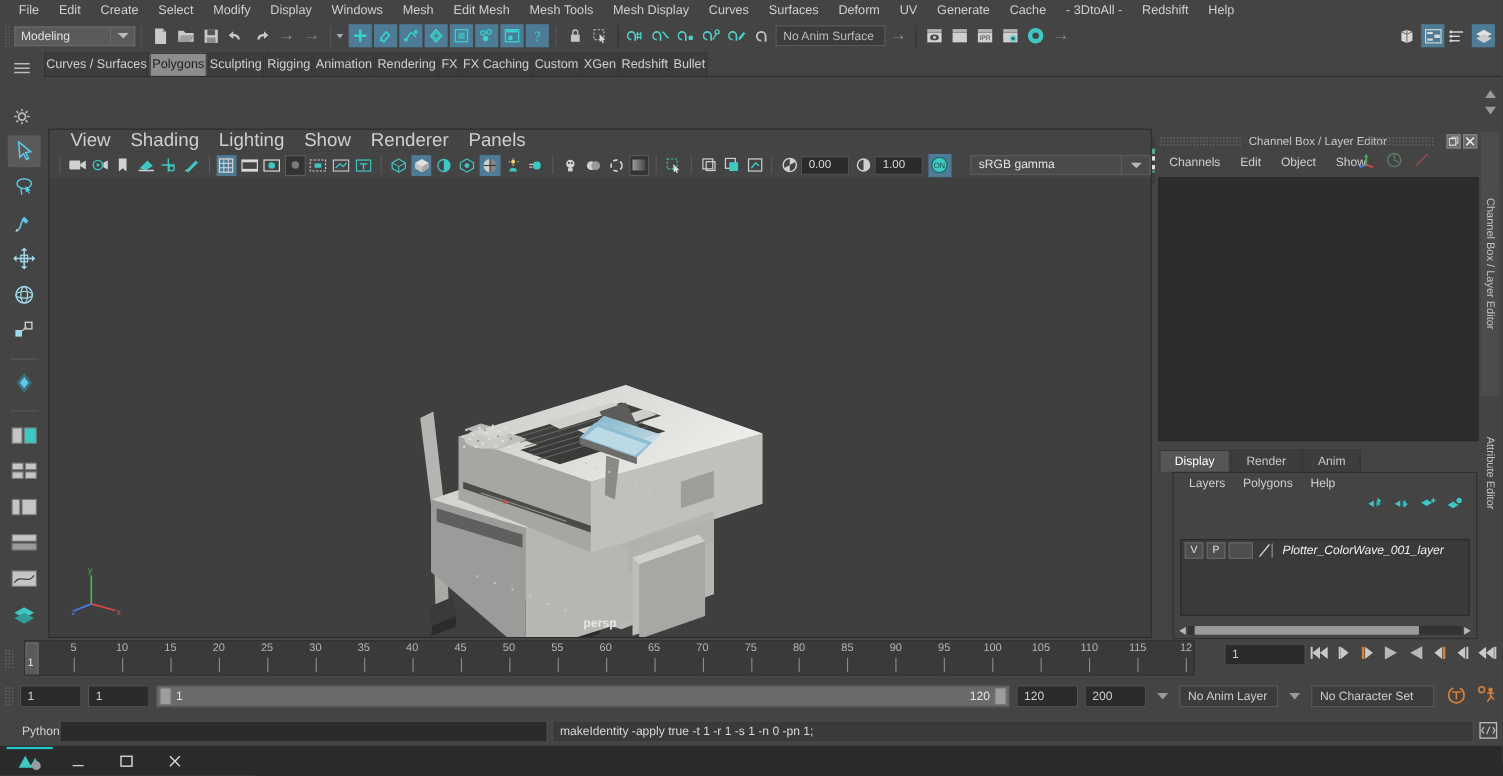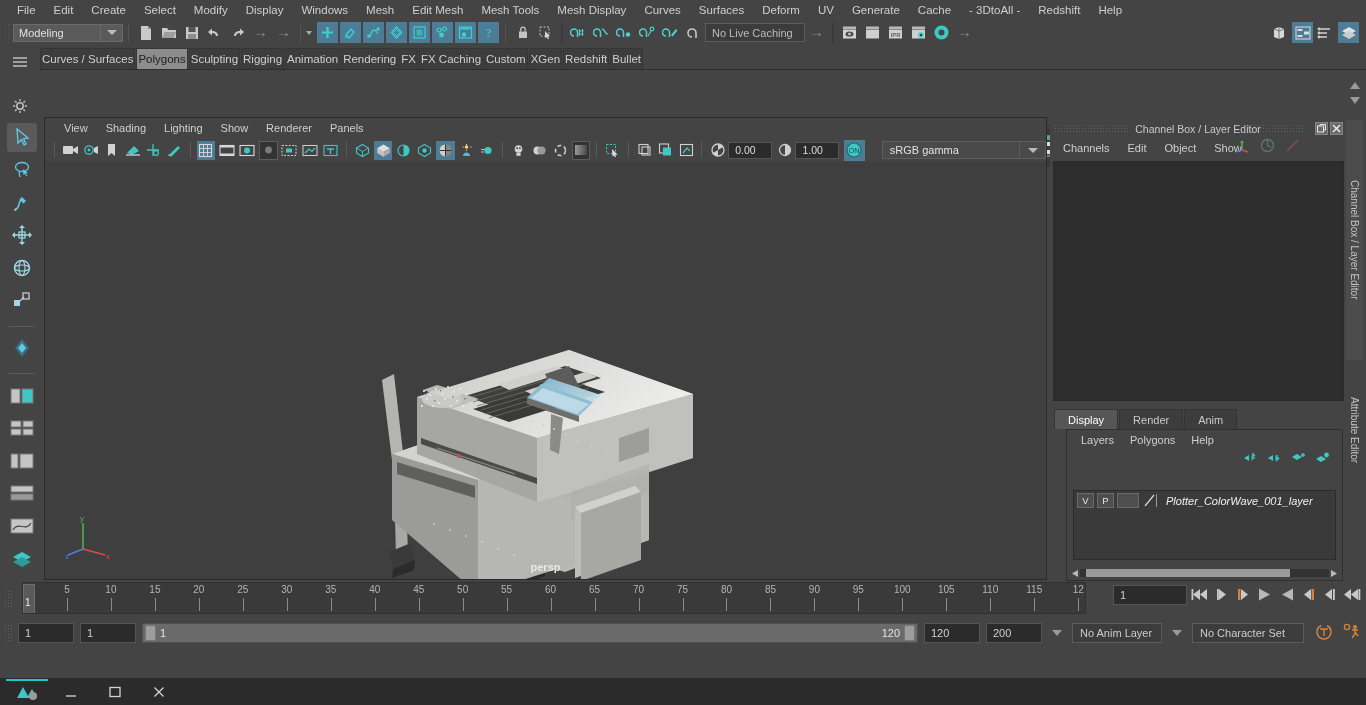--- a/index.html
+++ b/index.html
@@ -54,21 +54,21 @@
      display:flex; flex-direction:column; align-items:center; padding-top:6px;}
   .tb{ width:30px;height:30px; display:flex;align-items:center;justify-content:center; margin-bottom:4px;
      border-radius:3px;}
   .tb.on{ background:#5a5a5a; }
   .tbdiv{ width:26px;height:1px;background:#5a5a5a; margin:7px 0;}
 
   
   .viewport{ position:absolute; left:44px; top:117px; width:1003px; height:463px;
      background:#3c3c3c; border:1px solid #2a2a2a;}
   .vpmenu{ height:20px; display:flex; align-items:center; padding-left:10px; background:#444;}
-  .vpmenu .vi{ padding:0 9px; font-size:11px; color:#cfcfcf;}
+  .vpmenu .vi{ padding:0 9px; font-size:17px; color:#cfcfcf;}
   .vptools{ height:24px; background:#444; display:flex; align-items:center; padding-left:4px;}
   .vi-b{ width:19px;height:19px;display:flex;align-items:center;justify-content:center;margin:0 1px;}
   .vi-b.sel{ background:#4e7c96;}
   .vi-b.dark{ background:#333; border:1px solid #5d5d5d;}
   .numfield{ width:44px;height:17px;background:#2b2b2b;border:1px solid #555;color:#ddd;
      font-size:10.5px; display:flex;align-items:center;justify-content:center;}
   .gammabox{ width:140px;height:18px;background:#4a4a4a;border:1px solid #5d5d5d;
      display:flex;align-items:center;padding-left:7px;font-size:11px;color:#e2e2e2;}
   .gammaarrow{ width:26px;height:18px;background:#4a4a4a;border:1px solid #5d5d5d;border-left:none;
      display:flex;align-items:center;justify-content:center;}
@@ -314,21 +314,21 @@
       <svg width="17" height="15" viewBox="0 0 17 15">
           <path d="M4 11a3.5 3.5 0 010-7 3.5 3.5 0 013.5 3.5V12" stroke="#4fd0cb" stroke-width="1.5" fill="none"></path>
           <path d="M9 10l5-6 1.5 1.5-5 6z" fill="#4fd0cb"></path>
         </svg>
     </div>
     <div class="ibtn">
       <svg width="15" height="15" viewBox="0 0 15 15">
           <path d="M6 12a4 4 0 010-8 4 4 0 014 4V13" stroke="#c8c8c8" stroke-width="1.6" fill="none"></path>
         </svg>
     </div>
-    <div class="livesurf">No Live Caching</div>
+    <div class="livesurf">No Anim Surface</div>
     <div class="curlybr">→</div>
     <div class="sepdark"></div>
 
     <div class="ibtn">
       <svg width="17" height="15" viewBox="0 0 17 15">
           <rect x="2" y="1.5" width="13" height="2.5" fill="#b9b9b9"></rect>
           <rect x="2" y="4.5" width="13" height="9" fill="#d3d3d3"></rect>
           <ellipse cx="8.5" cy="9" rx="4" ry="2.6" fill="#4b4b4b"></ellipse>
           <circle cx="8.5" cy="9" r="1.3" fill="#d3d3d3"></circle>
         </svg>
@@ -1425,20 +1425,31 @@
     </span>
     <span style="margin-left:2px;margin-right:4px">
       <svg width="20" height="20" viewBox="0 0 20 20">
           <circle cx="5" cy="5" r="2.6" fill="none" stroke="#d4813c" stroke-width="1.4"></circle>
           <circle cx="13" cy="5" r="2" fill="#d4813c"></circle>
           <path d="M13 7v5l-3 4M13 10l3 4M10 8h6" stroke="#d4813c" stroke-width="1.4" fill="none"></path>
         </svg>
     </span>
   </div>
 
+  <div class="cmdline">
+    <div class="pylabel">Python</div>
+    <div class="cmdinput"></div>
+    <div class="cmdresult">makeIdentity -apply true -t 1 -r 1 -s 1 -n 0 -pn 1;</div>
+    <span>
+      <svg width="18" height="18" viewBox="0 0 18 18">
+          <rect x="1.5" y="2" width="15" height="14" fill="none" stroke="#bdbdbd" stroke-width="1.2"></rect>
+          <path d="M5 6l-2 3 2 3M13 6l2 3-2 3M10.5 5.5l-3 7" stroke="#bdbdbd" stroke-width="1.1" fill="none"></path>
+        </svg>
+    </span>
+  </div>
 
   <div class="taskbar">
     <div class="tbitem act">
       <svg width="26" height="18" viewBox="0 0 26 18">
           <path d="M3 14L9 3l5 9 4-7 5 9z" fill="#3ec8c4"></path>
           <circle cx="19" cy="12" r="4" fill="#9a9a9a"></circle>
         </svg>
     </div>
     <div class="tbitem">
       <svg width="14" height="14" viewBox="0 0 14 14">

